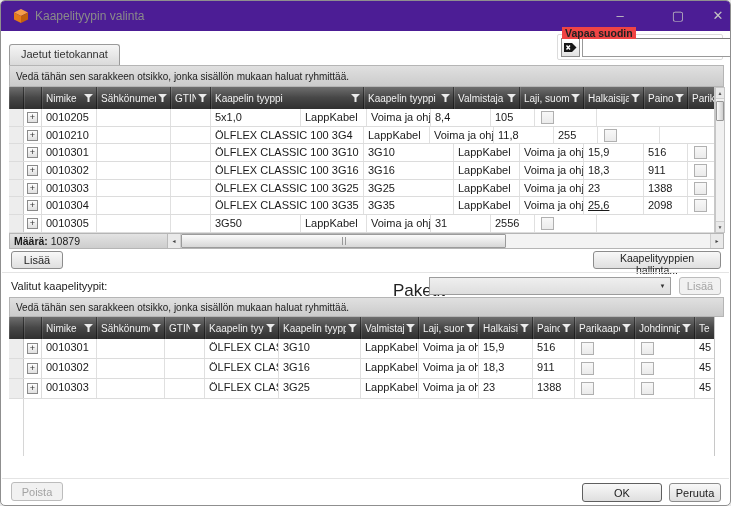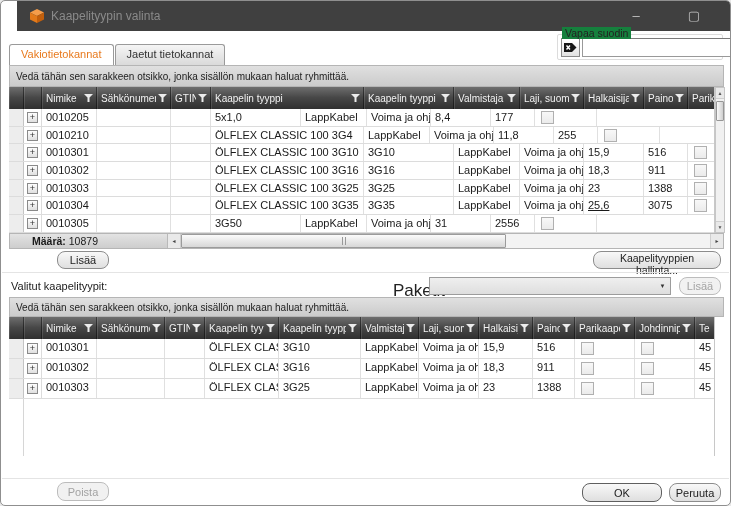--- a/index.html
+++ b/index.html
@@ -4,31 +4,31 @@
 <style>
   * { box-sizing: border-box; margin: 0; padding: 0; }
   html,body { background:#e8e8e8; }
   body { font-family: "Liberation Sans", sans-serif; }
   .dialog {
     position: relative; width: 731px; height: 506px;
     background: #fff; border: 1px solid #8f8f8f; border-radius: 5px;
     overflow: hidden; font-size: 11px; color: #1a1a1a;
   }
   
-  .titlebar { position:absolute; left:16px; top:0; right:0; height:30px; background:#404040; }
+  .titlebar { position:absolute; left:0; top:0; right:0; height:30px; background:#4c1d95; }
   .app-icon { position:absolute; left:12px; top:7px; width:16px; height:16px; }
   .title-text { position:absolute; left:34px; top:8px; font-size:12px; color:#8a8a8a; white-space:nowrap; }
   .winbtn { position:absolute; top:4px; width:26px; height:22px; text-align:center; line-height:22px;
             color:#c3c3c3; font-size:13px; cursor:default; }
   .winbtn.min { left:606px; } .winbtn.max { left:664px; } .winbtn.cls { left:704px; }
   
   .filter-group { position:absolute; left:556px; top:33px; width:166px; height:26px;
                   border:1px solid #dcdcdc; border-radius:2px; display:flex; align-items:center; padding:0 3px; }
-  .filter-group-label { position:absolute; left:4px; top:-8px; background:#15803d; padding:0 3px;
-                        font-size:10.5px; color:#222; white-space:nowrap; }
+  .filter-group-label { position:absolute; left:4px; top:-8px; background:#ef4444; padding:0 3px;
+                        font-size:10.5px; color:#222; white-space:nowrap;font-weight:bold; }
   .fbtn { width:19px; height:19px; border:1px solid #8a8a8a; background:linear-gradient(#ffffff,#e2e2e2);
           display:flex; align-items:center; justify-content:center; flex-shrink:0; }
   .ftext { flex:1; height:19px; border:1px solid #999; border-top-color:#7a7a7a; background:#fff;
            margin-left:2px; font:inherit; padding:0 3px; outline:none; }
   
   .tabs { position:absolute; left:8px; top:43px; display:flex; height:21px; z-index:3; }
   .tab { height:21px; line-height:19px; padding:0 11px; font-size:11px;
          border:1px solid #9a9a9a; border-bottom:none; border-radius:3px 3px 0 0; margin-right:1px; }
   .tab.active { background:#fff; color:#e87a1e; position:relative; z-index:2; }
   .tab.inactive { background:linear-gradient(#f5f5f5,#dadada); color:#333; }
@@ -69,33 +69,33 @@
   .vbtn { width:100%; height:11px; font-size:5px; color:#555; text-align:center; line-height:11px;
           background:#e9e9e9; }
   .vbtn.up { border-bottom:1px solid #cfcfcf; }
   .vbtn.dn { border-top:1px solid #cfcfcf; margin-top:auto; }
   .vthumb { width:8px; height:20px; margin-top:2px; background:linear-gradient(90deg,#fafafa,#cfcfcf);
             border:1px solid #979797; border-radius:1px; }
   
   .count-bar { position:absolute; left:8px; width:715px; height:16px; display:flex;
                border:1px solid #b5b5b5; background:linear-gradient(#e3e3e3,#cdcdcd); }
   #count1 { top:232px; } #count2 { top:455px; }
-  .count-label { padding-left:22px; font-size:10.5px; line-height:14px; white-space:nowrap; overflow:hidden; flex-shrink:0; }
+  .count-label { padding-left:4px; font-size:10.5px; line-height:14px; white-space:nowrap; overflow:hidden; flex-shrink:0; }
   #count1 .count-label { width:157px; } #count2 .count-label { width:105px; }
   .count-label b { font-weight:bold; }
   .hscroll { flex:1; display:flex; background:#f3f3f3; border-left:1px solid #b9b9b9; overflow:hidden; }
   .sbtn { width:13px; flex-shrink:0; font-size:5px; line-height:14px; text-align:center; color:#444; background:#e9e9e9; }
   .sbtn.l { border-right:1px solid #cfcfcf; } .sbtn.r { margin-left:auto; border-left:1px solid #cfcfcf; }
   .hthumb { flex-shrink:0; background:linear-gradient(#fbfbfb,#d7d7d7); border:1px solid #9b9b9b;
             border-radius:1px; display:flex; align-items:center; justify-content:center; }
   #count1 .hthumb { width:325px; } #count2 .hthumb { width:445px; }
   .grip { width:4px; height:8px; border-left:1px solid #999; border-right:1px solid #999; }
   
   .btn { position:absolute; height:19px; background:linear-gradient(#f8f8f8,#dfdfdf); border:1px solid #8c8c8c;
-         border-radius:8px; font-family:inherit; font-size:11px; color:#222; text-align:center; padding:0 4px;margin-left:46px; }
+         border-radius:3px; font-family:inherit; font-size:11px; color:#222; text-align:center; padding:0 4px; }
   .btn:disabled, .btn.disabled { color:#a3a3a3; border-color:#bcbcbc; background:#f1f1f1; }
   #btn-lisaa1 { left:10px; top:250px; width:52px; height:18px; }
   #btn-hallinta { right:9px; top:250px; width:128px; height:18px; font-size:10.5px; }
   #btn-lisaa2 { right:9px; top:276px; width:42px; height:18px; }
   #btn-poista { left:10px; top:481px; width:52px; }
   #btn-ok { right:68px; top:482px; width:80px; border-color:#5f5f5f; }
   #btn-peruuta { right:9px; top:482px; width:52px; }
   .sep { position:absolute; left:1px; right:1px; height:1px; background:#e4e4e4; }
   .sep1 { top:271px; } .sep2 { top:477px; }
   .section-label { position:absolute; left:10px; top:279px; font-size:11px; color:#222; }
@@ -129,21 +129,20 @@
     <span class="fbtn">
       <svg width="13" height="11" viewBox="0 0 13 11">
         <polygon points="0,1 8,1 12.5,5.5 8,10 0,10" fill="#151515"></polygon>
         <path d="M2.5 3.5 L6 7.5 M6 3.5 L2.5 7.5" stroke="#fff" stroke-width="1.4"></path>
       </svg>
     </span>
     <input class="ftext" value="" style="">
   </div>
 
   <div class="tabs">
-    <div class="tab active">Vakiotietokannat</div>
     <div class="tab inactive">Jaetut tietokannat</div>
   </div>
 
   <div class="hint hint1">Vedä tähän sen sarakkeen otsikko, jonka sisällön mukaan haluat ryhmittää.</div>
   <div class="hint hint2">Vedä tähän sen sarakkeen otsikko, jonka sisällön mukaan haluat ryhmittää.</div>
 
   <div class="grid" id="grid1">
       <div class="g-header">
         <div class="g-hstub" style="width: 15px;"></div>
         <div class="g-hstub" style="width: 18px;"></div>
@@ -210,21 +209,21 @@
         <div class="g-exp">
           <span class="exp-box">+</span>
         </div>
         <div class="g-cell" style="width: 55px;">0010205</div>
         <div class="g-cell" style="width: 74px;"></div>
         <div class="g-cell" style="width: 40px;"></div>
         <div class="g-cell" style="width: 90px;">5x1,0</div>
         <div class="g-cell" style="width: 66px;">LappKabel</div>
         <div class="g-cell" style="width: 64px;">Voima ja ohjau</div>
         <div class="g-cell" style="width: 60px;">8,4</div>
-        <div class="g-cell" style="width: 44px;">177</div>
+        <div class="g-cell" style="width: 44px;">105</div>
         <div class="g-cell check" style="width: 62px;">
           <div class="cbx"></div>
         </div>
       </div>
       <div class="g-row t1row">
         <div class="g-sel"></div>
         <div class="g-exp">
           <span class="exp-box">+</span>
         </div>
         <div class="g-cell" style="width: 55px;">0010210</div>
@@ -299,21 +298,21 @@
           <span class="exp-box">+</span>
         </div>
         <div class="g-cell" style="width: 55px;">0010304</div>
         <div class="g-cell" style="width: 74px;"></div>
         <div class="g-cell" style="width: 40px;"></div>
         <div class="g-cell" style="width: 153px;">ÖLFLEX CLASSIC 100 3G35</div>
         <div class="g-cell" style="width: 90px;">3G35</div>
         <div class="g-cell" style="width: 66px;">LappKabel</div>
         <div class="g-cell" style="width: 64px;">Voima ja ohjau</div>
         <div class="g-cell" style="width: 60px; text-decoration: underline;">25,6</div>
-        <div class="g-cell" style="width: 44px;">3075</div>
+        <div class="g-cell" style="width: 44px;">2098</div>
         <div class="g-cell check" style="width: 62px;">
           <div class="cbx"></div>
         </div>
       </div>
       <div class="g-row t1row">
         <div class="g-sel"></div>
         <div class="g-exp">
           <span class="exp-box">+</span>
         </div>
         <div class="g-cell" style="width: 55px;">0010305</div>

